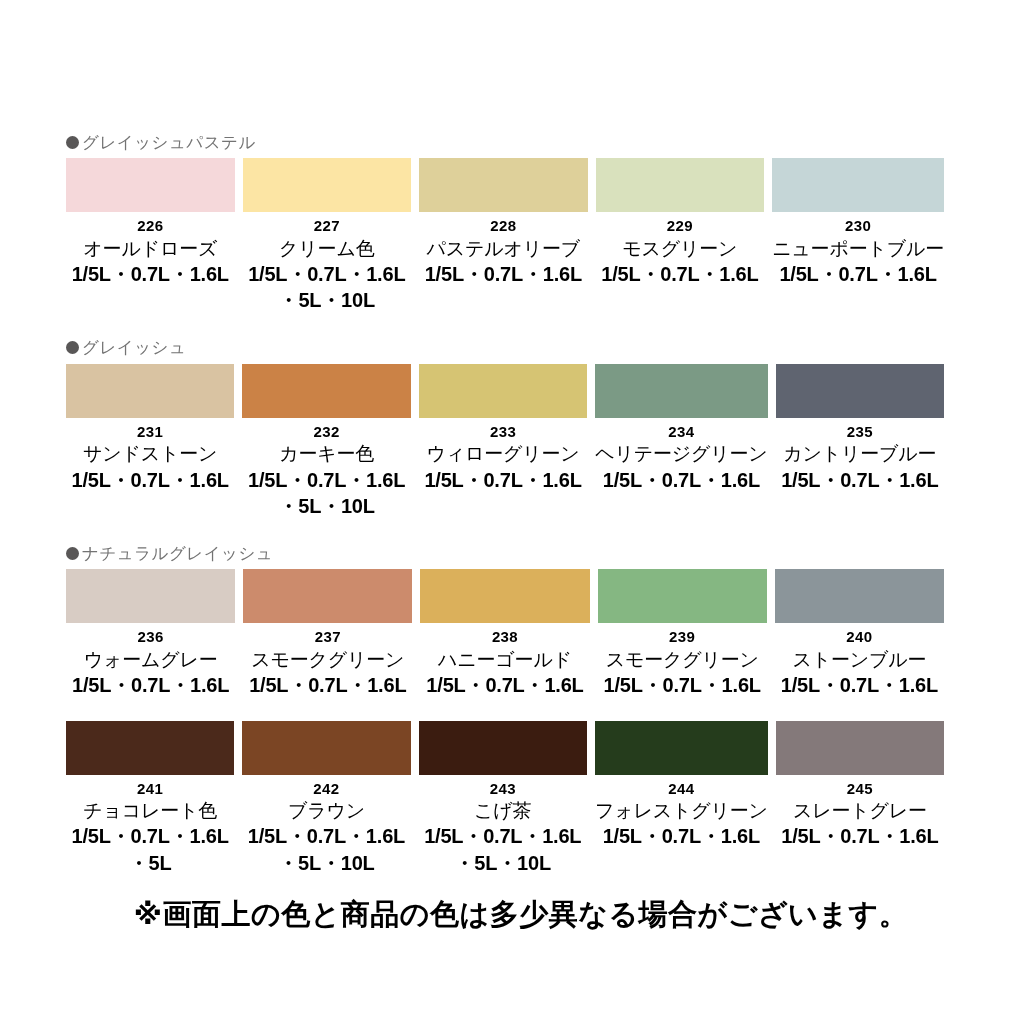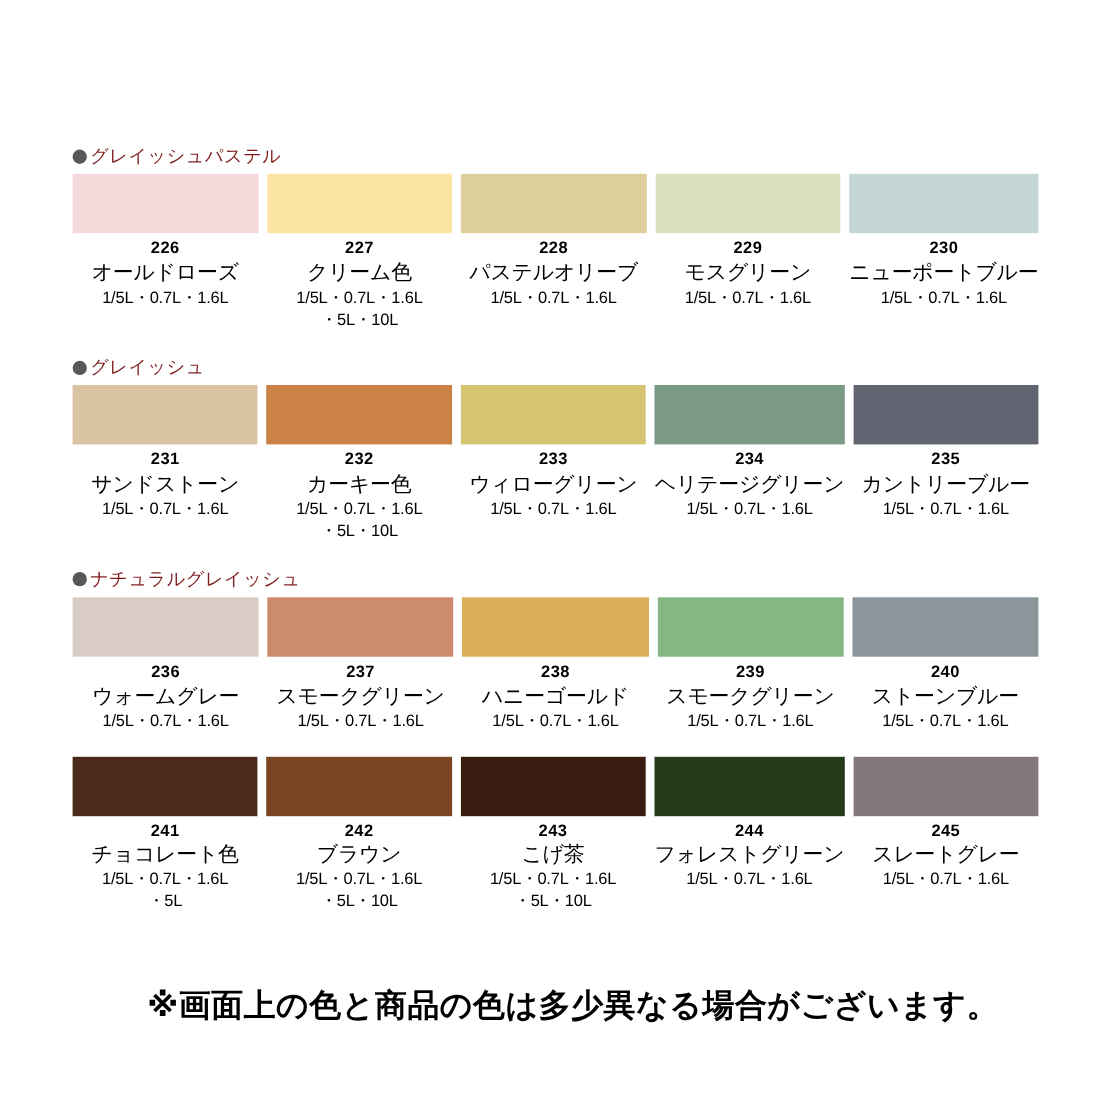--- a/index.html
+++ b/index.html
@@ -38,21 +38,21 @@
     display: inline-block;
     width: 13px;
     height: 13px;
     border-radius: 50%;
     background: #595757;
     margin-right: 3px;
     flex: 0 0 auto;
   }
   .section-title {
     font-size: 16.5px;
-    color: #7f1d1d;
+    color: #737373;
     letter-spacing: 0.5px;
     line-height: 1;
     white-space: nowrap;
   }
   .swatch-row {
     display: grid;
     grid-template-columns: repeat(5, 1fr);
     column-gap: 8px;
   }
   .cell {
@@ -76,23 +76,24 @@
     font-size: 15px;
     font-weight: bold;
     letter-spacing: 0.4px;
   }
   .name {
     font-size: 19px;
     letter-spacing: -0.2px;
     white-space: nowrap;
   }
   .sizes {
-    font-size: 15px;
+    font-size: 20px;
     letter-spacing: -0.2px;
     white-space: pre-line;
+    font-weight: bold;
   }
   .row-block {
     margin-bottom: 22px;
   }
   .notice {
     position: absolute;
     left: 16px;
     top: 895px;
     width: 1010px;
     text-align: center;

